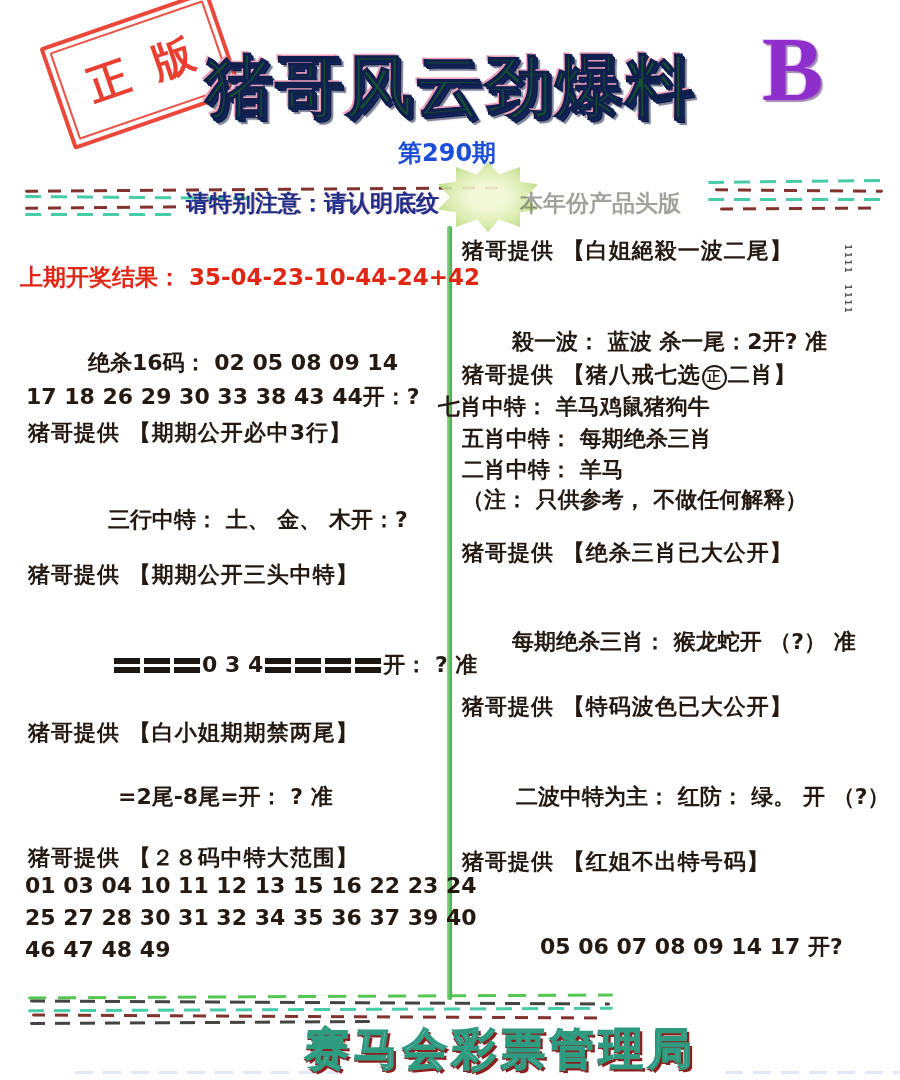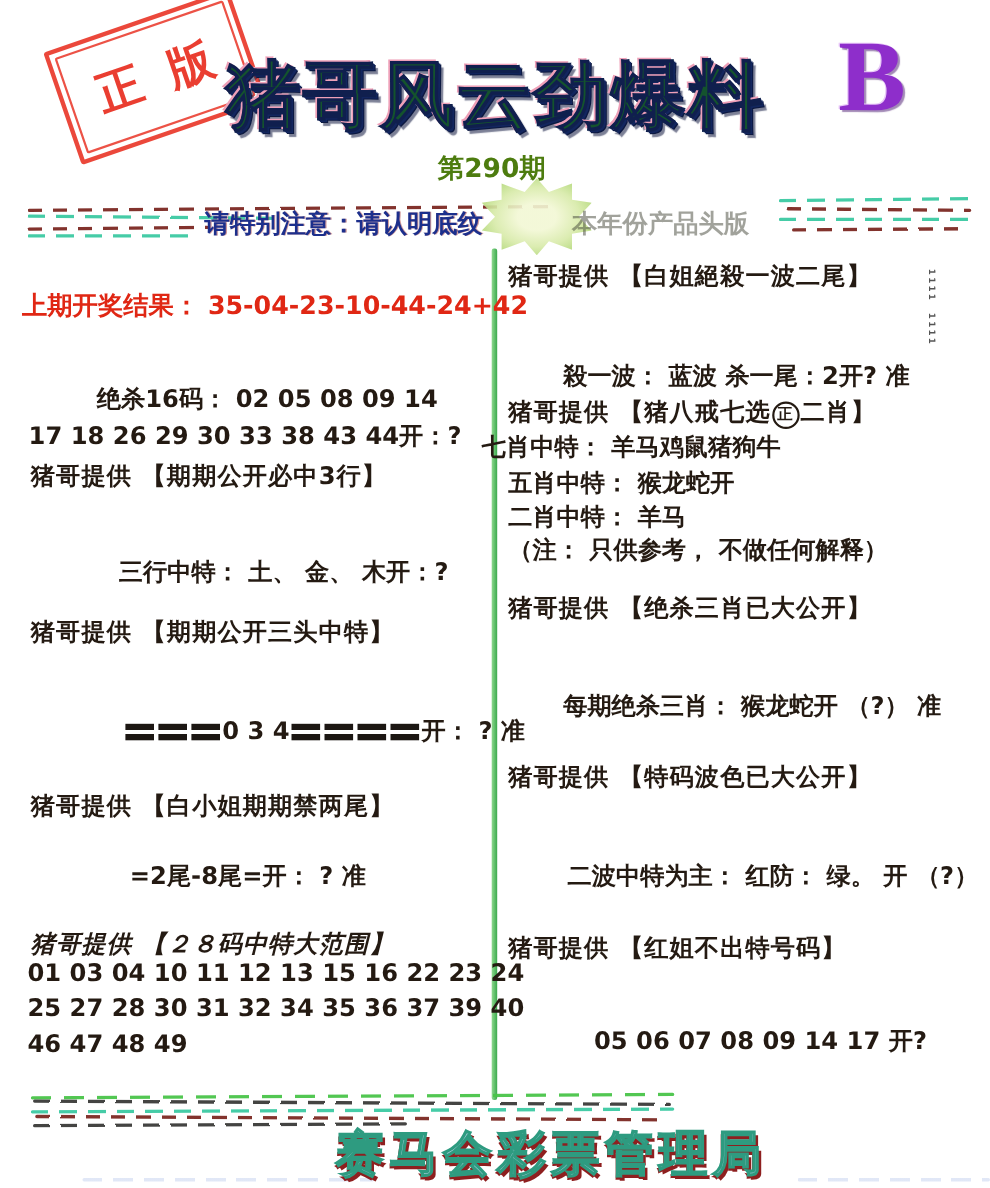--- a/index.html
+++ b/index.html
@@ -69,21 +69,21 @@
 
 <div class="page">
 
   <div class="stampbox">
     <div class="stampinner"></div>
     <div class="stamptext">正版</div>
   </div>
 
   <div class="t title3d" style="left:205px;top:42px;font-size:68px;">猪哥风云劲爆料</div>
   <div class="t bletter" style="left:762px;top:16px;font-size:92px;">B</div>
-  <div class="t" style="left:398px;top:137px;font-size:24px;color:#4d7c0f;">第290期</div>
+  <div class="t" style="left:398px;top:137px;font-size:24px;color:#1d4ed8;">第290期</div>
 
   <div>
     <div class="dash dkred" style="left:25px;top:188px;width:480px;transform:rotate(-.4deg);"></div>
     <div class="dash teal" style="left:25px;top:196px;width:230px;transform:rotate(.5deg);"></div>
     <div class="dash dkred" style="left:25px;top:206px;width:165px;transform:rotate(-.5deg);"></div>
     <div class="dash teal" style="left:25px;top:213px;width:150px;"></div>
   </div>
   <div>
     <div class="dash teal" style="left:708px;top:180px;width:175px;transform:rotate(-.6deg);"></div>
     <div class="dash dkred" style="left:715px;top:189px;width:168px;transform:rotate(.5deg);"></div>
@@ -106,37 +106,37 @@
   <div class="t" style="left:108px;top:505px;">三行中特： 土、 金、 木开：?</div>
   <div class="t provide" style="left:28px;top:560px;">猪哥提供 【期期公开三头中特】</div>
 
   <div class="t" style="left:112px;top:650px;">
     <span class="geta"></span><span class="geta"></span><span class="geta"></span><span>0 3 4</span><span class="geta"></span><span class="geta"></span><span class="geta"></span><span class="geta"></span><span>开： ? 准</span>
   </div>
 
   <div class="t provide" style="left:28px;top:718px;">猪哥提供 【白小姐期期禁两尾】</div>
   <div class="t" style="left:118px;top:782px;text-align:right;">=2尾-8尾=开： ? 准</div>
 
-  <div class="t provide" style="left:28px;top:843px;font-style:italic;">猪哥提供 【２８码中特大范围】</div>
+  <div class="t provide" style="left:28px;top:843px;">猪哥提供 【２８码中特大范围】</div>
   <div class="t" style="left:25px;top:873px;">01 03 04 10 11 12 13 15 16 22 23 24</div>
   <div class="t" style="left:25px;top:905px;">25 27 28 30 31 32 34 35 36 37 39 40</div>
   <div class="t" style="left:25px;top:937px;">46 47 48 49</div>
 
   <div class="t provide" style="left:462px;top:236px;">猪哥提供 【白姐絕殺一波二尾】</div>
   <div class="micro" style="left:832px;top:255px;">1111</div>
   <div class="micro" style="left:832px;top:295px;">1111</div>
 
   <div class="t" style="left:512px;top:327px;">殺一波： 蓝波 杀一尾：2开? 准</div>
 
   <div class="t provide" style="left:462px;top:360px;">
     <span>猪哥提供 【猪八戒七选</span><span class="circled">正</span><span>二肖】</span>
   </div>
 
   <div class="t" style="left:438px;top:392px;">七肖中特： 羊马鸡鼠猪狗牛</div>
-  <div class="t" style="left:462px;top:424px;">五肖中特： 猴龙蛇开</div>
+  <div class="t" style="left:462px;top:424px;">五肖中特： 每期绝杀三肖</div>
   <div class="t" style="left:462px;top:455px;">二肖中特： 羊马</div>
   <div class="t" style="left:462px;top:485px;">（注： 只供参考， 不做任何解释）</div>
 
   <div class="t provide" style="left:462px;top:538px;">猪哥提供 【绝杀三肖已大公开】</div>
   <div class="t" style="left:512px;top:627px;">每期绝杀三肖： 猴龙蛇开 （?） 准</div>
 
   <div class="t provide" style="left:462px;top:692px;">猪哥提供 【特码波色已大公开】</div>
   <div class="t" style="left:516px;top:782px;">二波中特为主： 红防： 绿。 开 （?）</div>
 
   <div class="t provide" style="left:462px;top:847px;">猪哥提供 【红姐不出特号码】</div>

